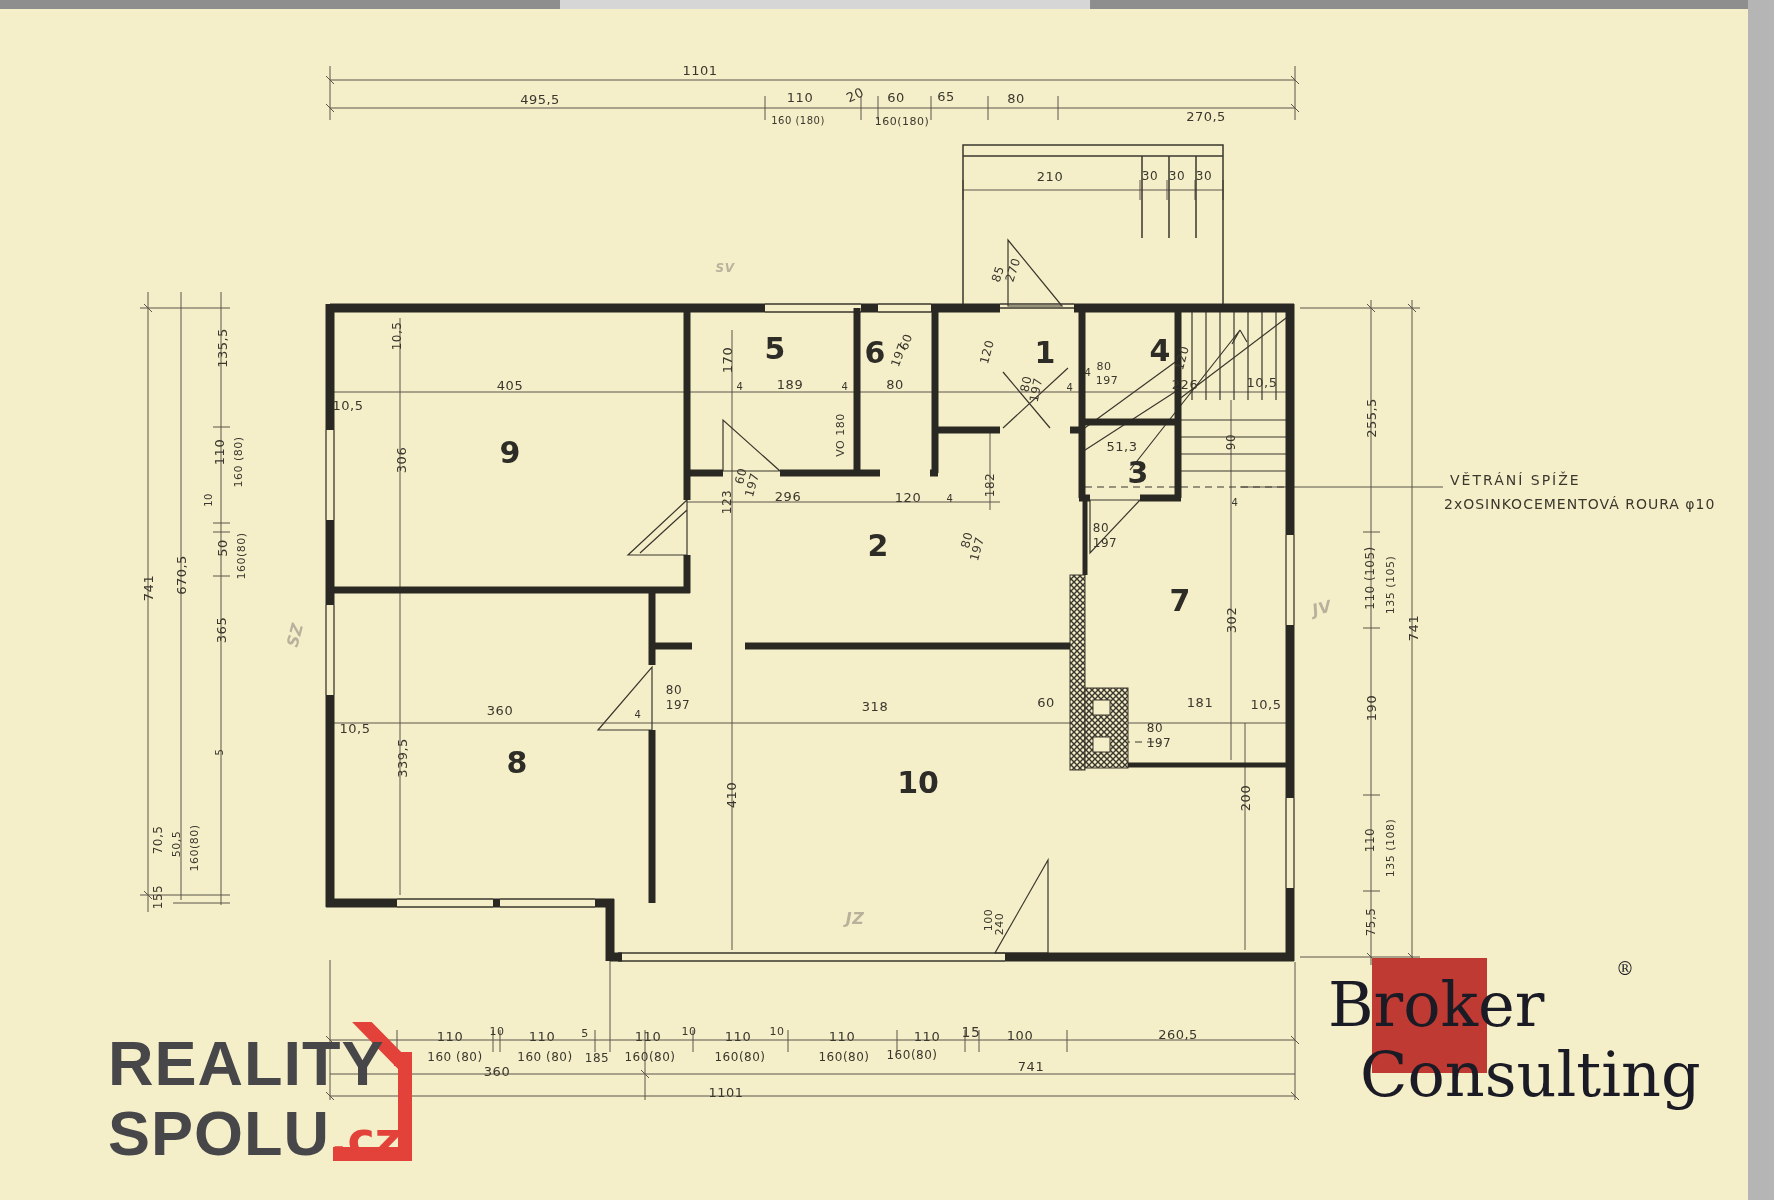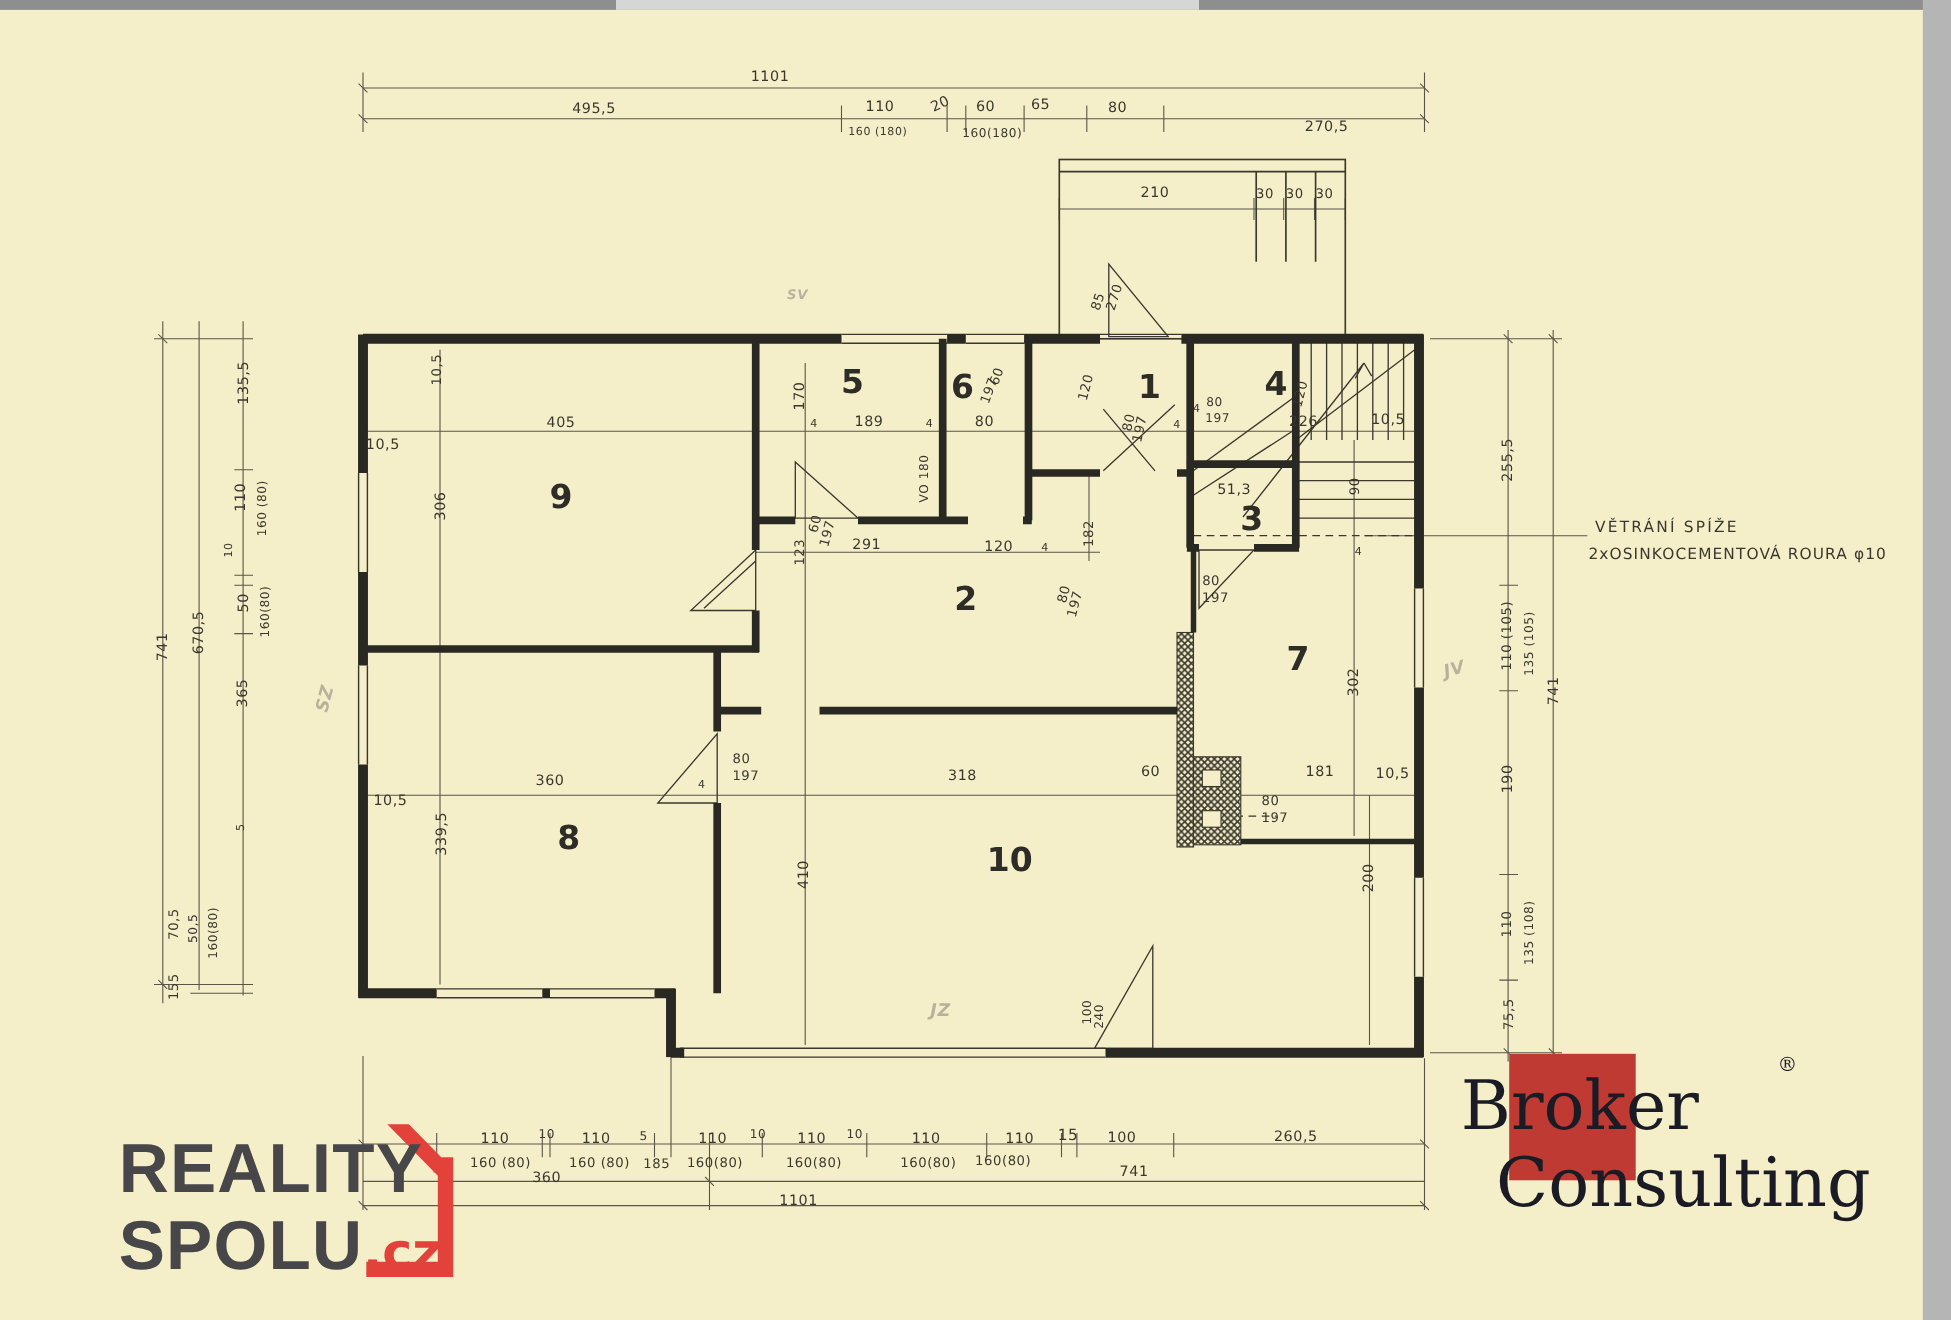--- a/index.html
+++ b/index.html
@@ -190,21 +190,21 @@
       <div class="lbl" style="left: 148px; top: 588px; transform: translate(-50%, -50%) rotate(-90deg);">741</div>
       <div class="lbl" style="left: 221px; top: 630px; transform: translate(-50%, -50%) rotate(-90deg);">365</div>
       <div class="lbl" style="left: 219px; top: 752px; transform: translate(-50%, -50%) rotate(-90deg); font-size: 10px;">5</div>
       <div class="lbl" style="left: 158px; top: 840px; transform: translate(-50%, -50%) rotate(-90deg); font-size: 12px;">70,5</div>
       <div class="lbl" style="left: 176px; top: 844px; transform: translate(-50%, -50%) rotate(-90deg); font-size: 11px;">50,5</div>
       <div class="lbl" style="left: 194px; top: 848px; transform: translate(-50%, -50%) rotate(-90deg); font-size: 11px;">160(80)</div>
       <div class="lbl" style="left: 158px; top: 897px; transform: translate(-50%, -50%) rotate(-90deg); font-size: 12px;">155</div>
       <div class="lbl" style="left: 727px; top: 502px; transform: translate(-50%, -50%) rotate(-90deg); font-size: 12px;">123</div>
       <div class="lbl" style="left: 741px; top: 476px; transform: translate(-50%, -50%) rotate(-75deg); font-size: 12px;">60</div>
       <div class="lbl" style="left: 752px; top: 485px; transform: translate(-50%, -50%) rotate(-75deg); font-size: 12px;">197</div>
-      <div class="lbl" style="left: 788px; top: 496px; transform: translate(-50%, -50%);">291</div>
+      <div class="lbl" style="left: 788px; top: 496px; transform: translate(-50%, -50%);">296</div>
       <div class="lbl" style="left: 908px; top: 497px; transform: translate(-50%, -50%);">120</div>
       <div class="lbl" style="left: 950px; top: 498px; transform: translate(-50%, -50%); font-size: 10px;">4</div>
       <div class="lbl" style="left: 990px; top: 485px; transform: translate(-50%, -50%) rotate(-90deg); font-size: 12px;">182</div>
       <div class="lbl" style="left: 967px; top: 540px; transform: translate(-50%, -50%) rotate(-75deg); font-size: 12px;">80</div>
       <div class="lbl" style="left: 977px; top: 549px; transform: translate(-50%, -50%) rotate(-75deg); font-size: 12px;">197</div>
       <div class="lbl" style="left: 1122px; top: 446px; transform: translate(-50%, -50%);">51,3</div>
       <div class="lbl" style="left: 1231px; top: 442px; transform: translate(-50%, -50%) rotate(-90deg); font-size: 12px;">90</div>
       <div class="lbl" style="left: 1235px; top: 502px; transform: translate(-50%, -50%); font-size: 10px;">4</div>
       <div class="lbl" style="left: 1101px; top: 528px; transform: translate(-50%, -50%); font-size: 12px;">80</div>
       <div class="lbl" style="left: 1105px; top: 543px; transform: translate(-50%, -50%); font-size: 12px;">197</div>

